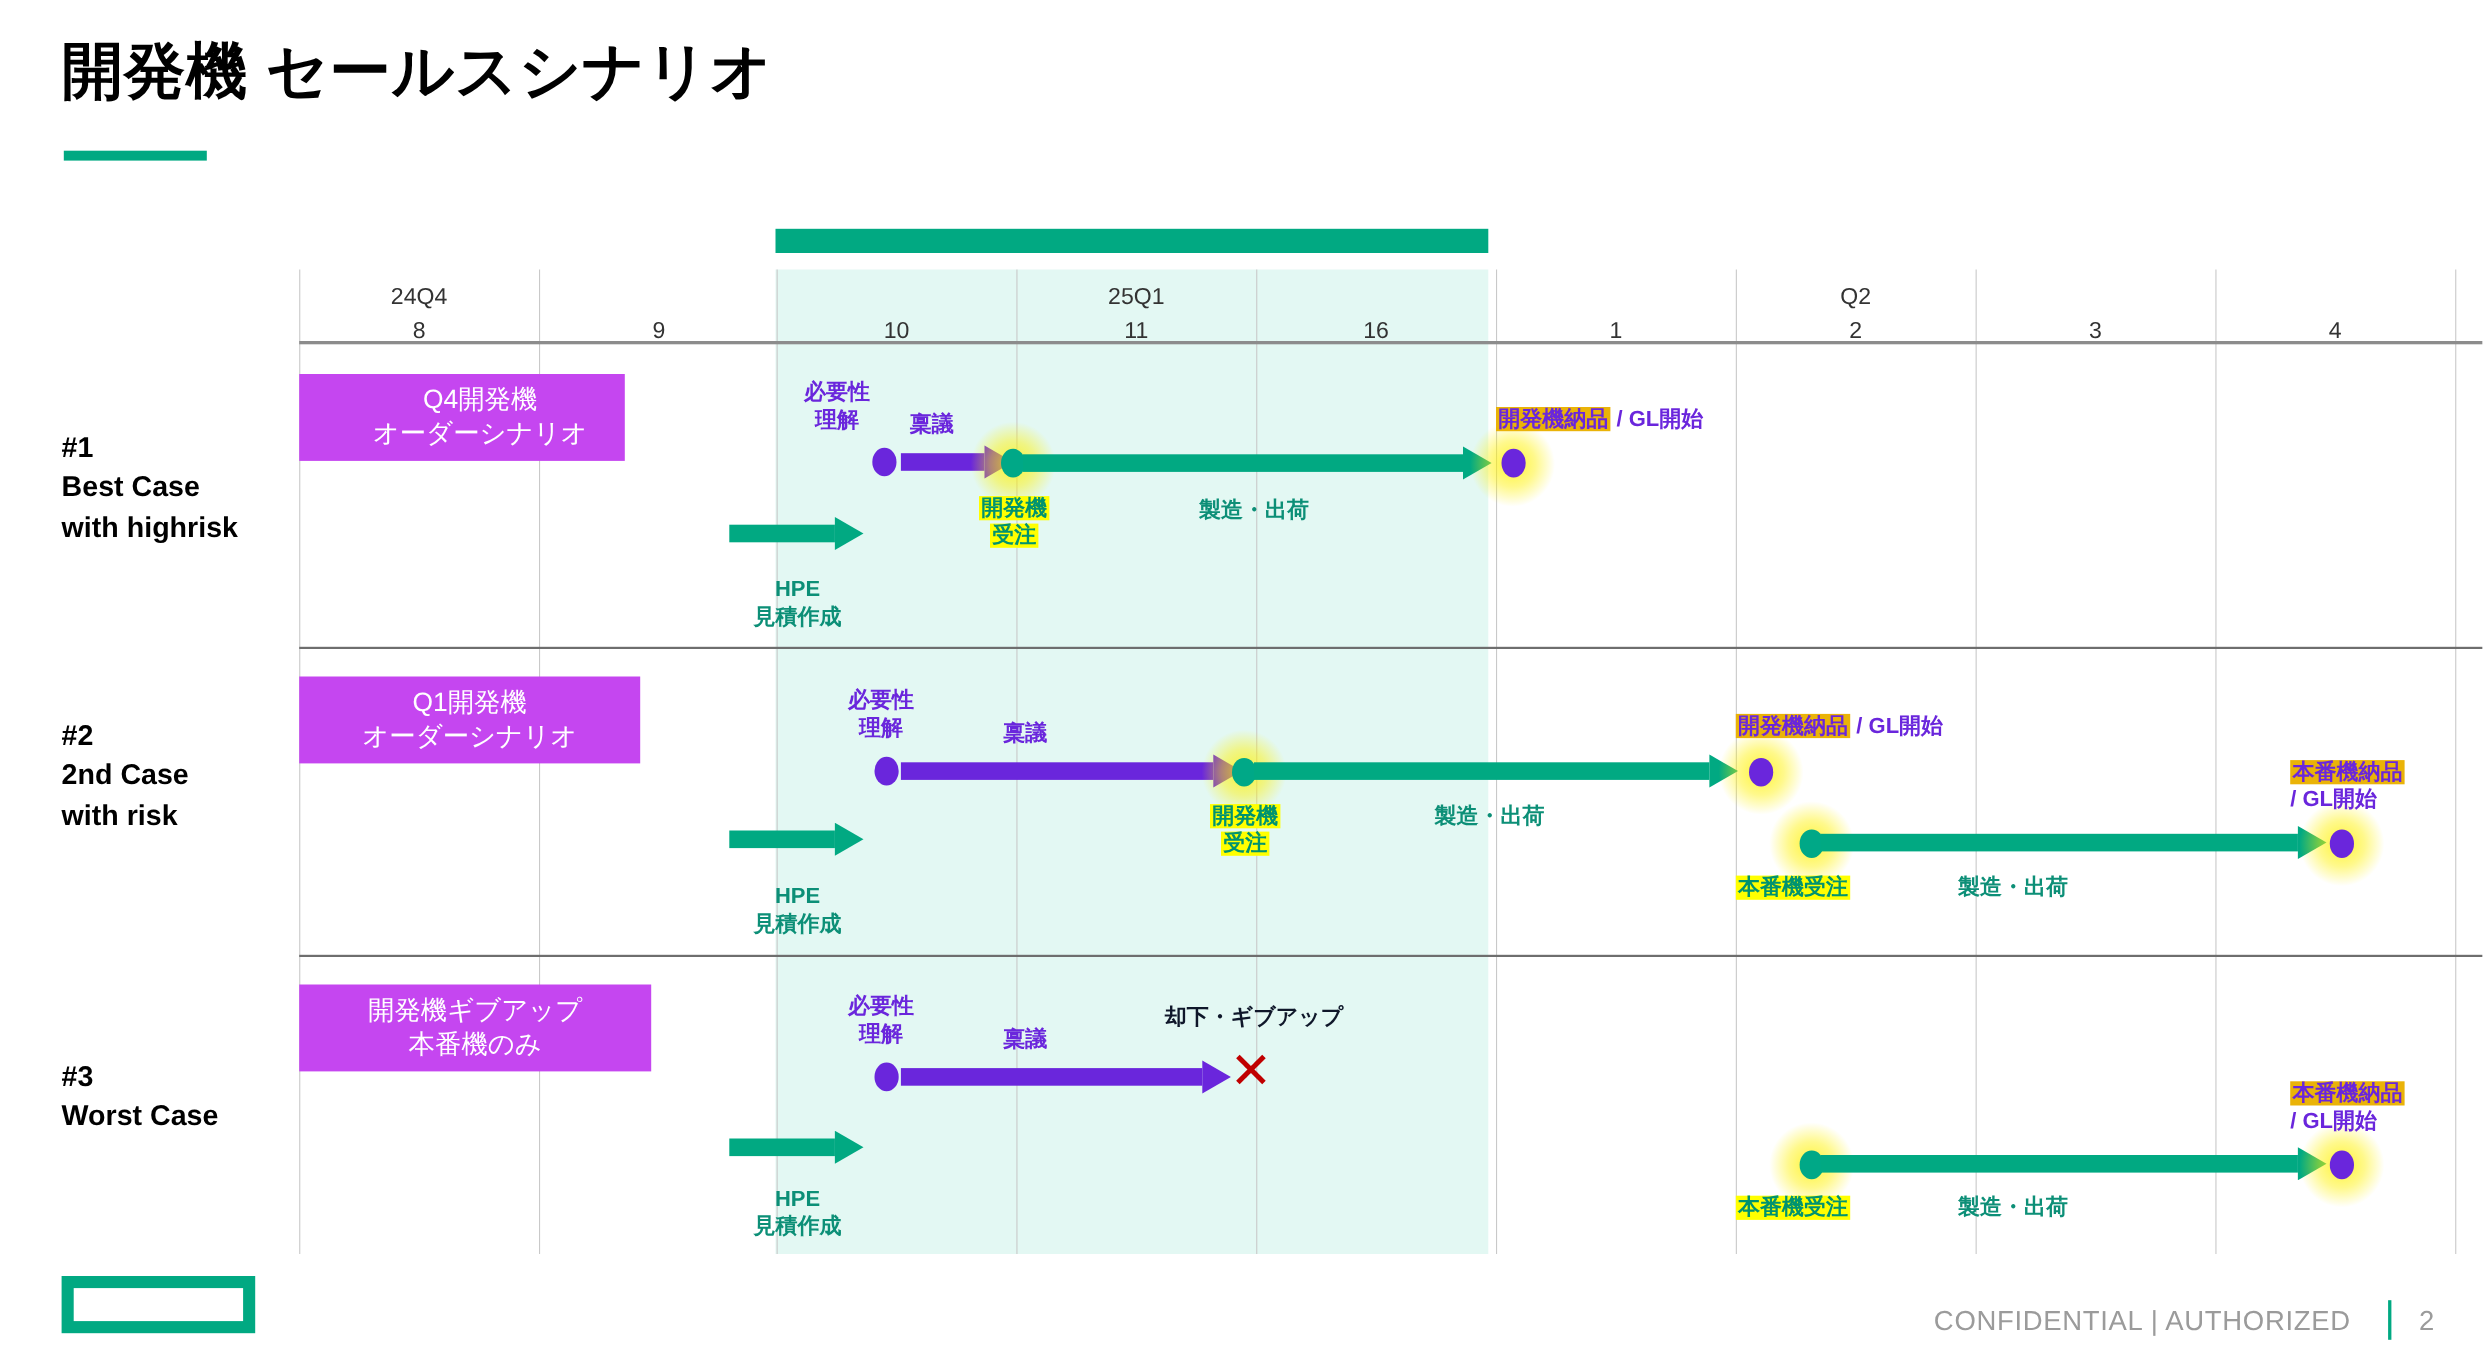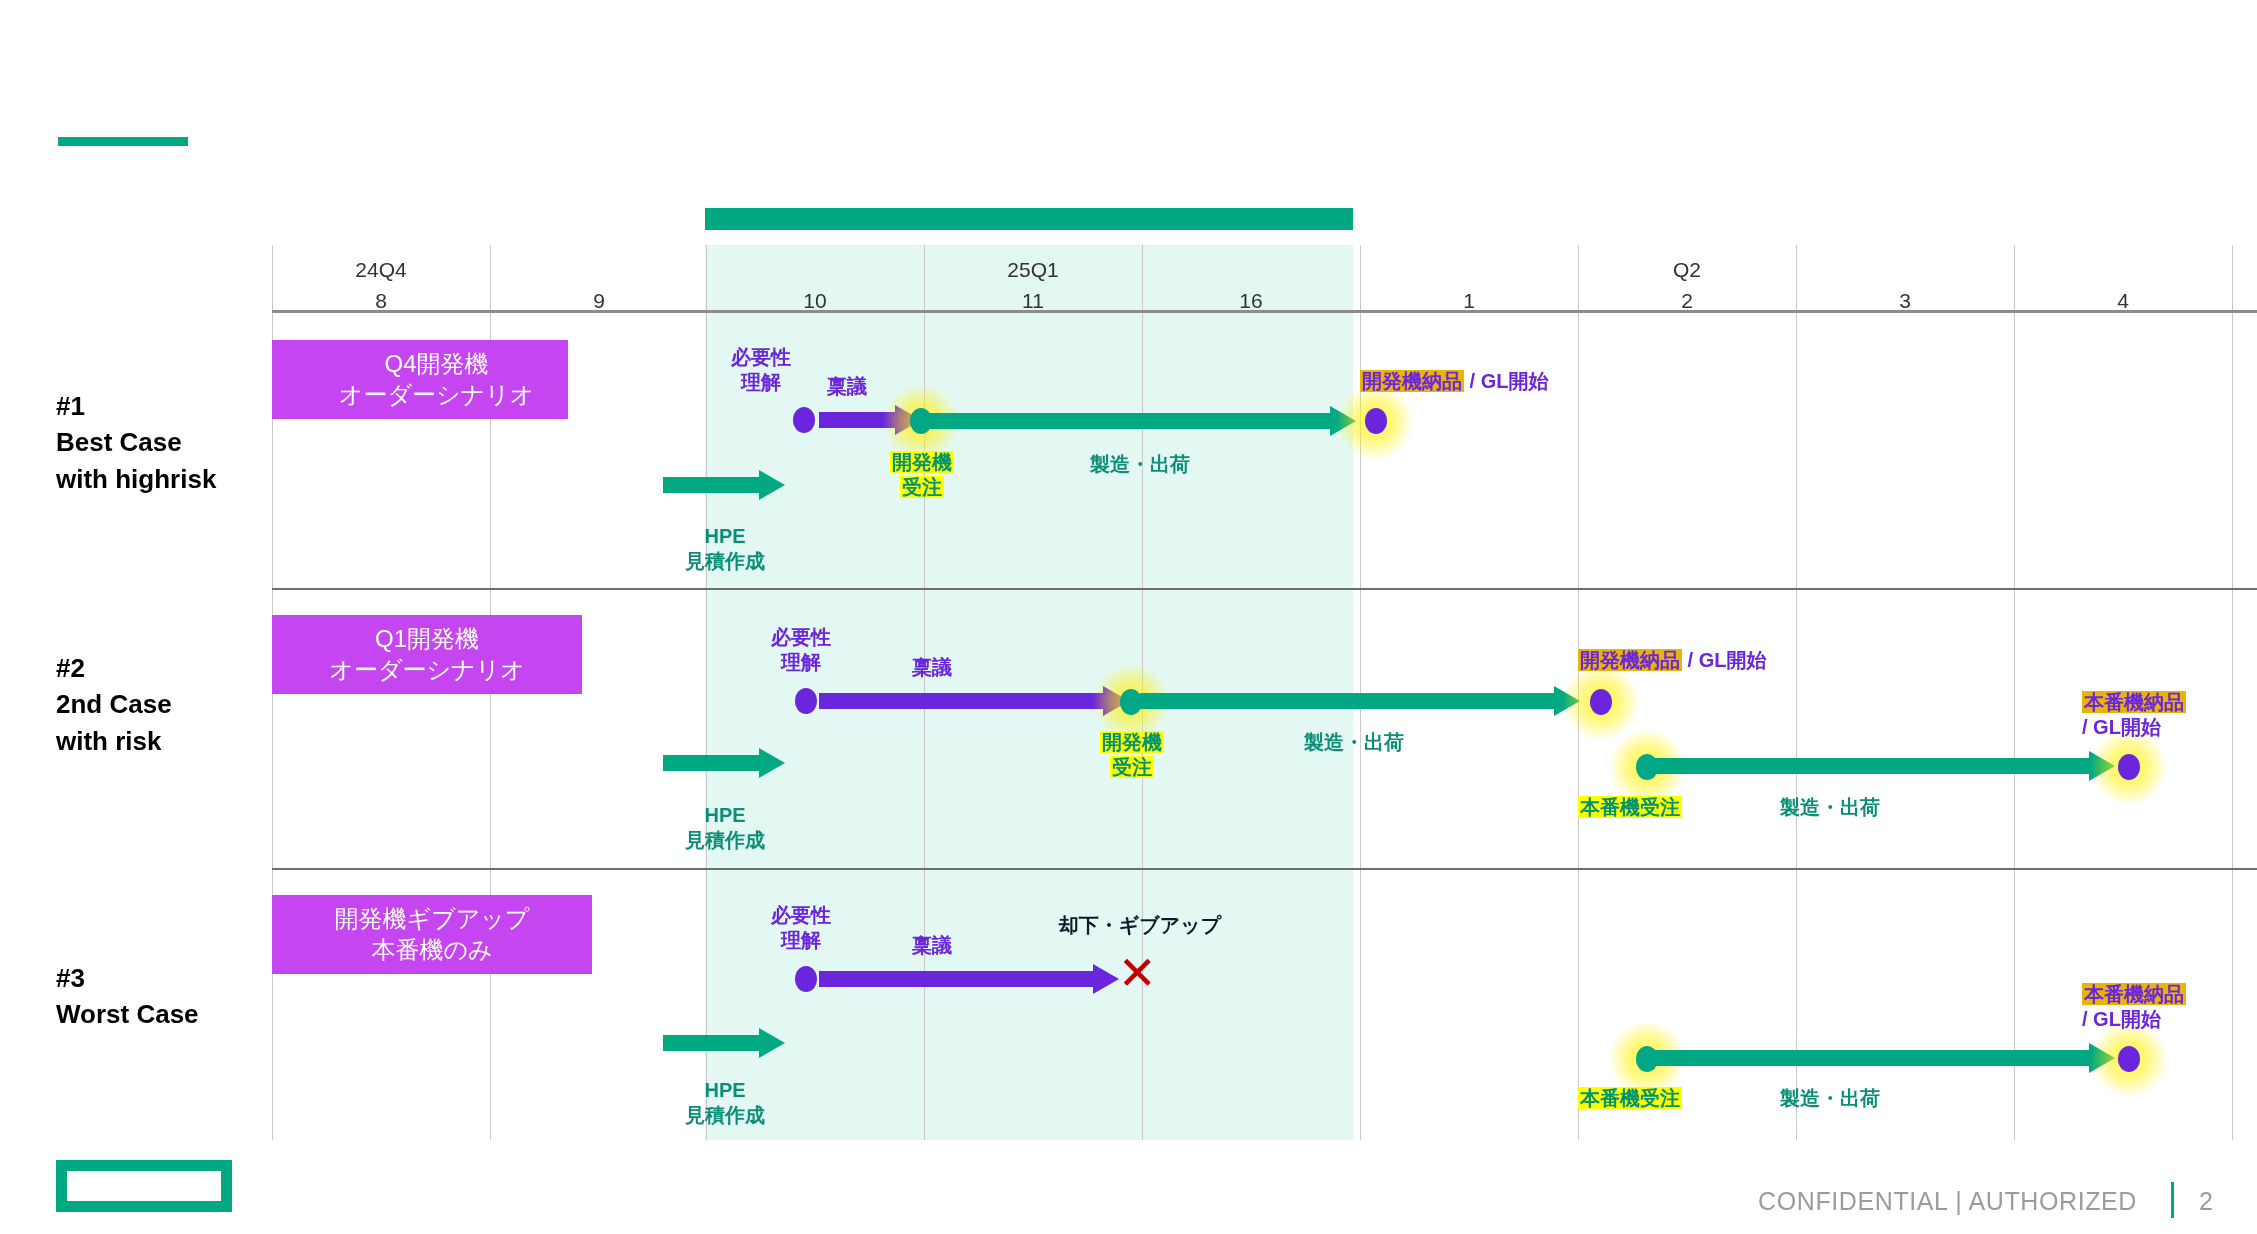--- a/index.html
+++ b/index.html
@@ -240,20 +240,21 @@
     top: 1187px;
     font-size: 25px;
     color: #9B9B9B;
   }
 </style>
 </head>
 <body>
 
 <div id="slide">
 
+  <div id="title"><span class="t-bold">開発機</span><span> セールスシナリオ</span></div>
   <div id="title-rule"></div>
 
   <div id="aps-bar"></div>
 
   <div id="tint"></div>
 
   <div id="grid">
     <div class="vline" style="left:0px;"></div>
     <div class="vline" style="left:218px;"></div>
     <div class="vline" style="left:434px;"></div>

